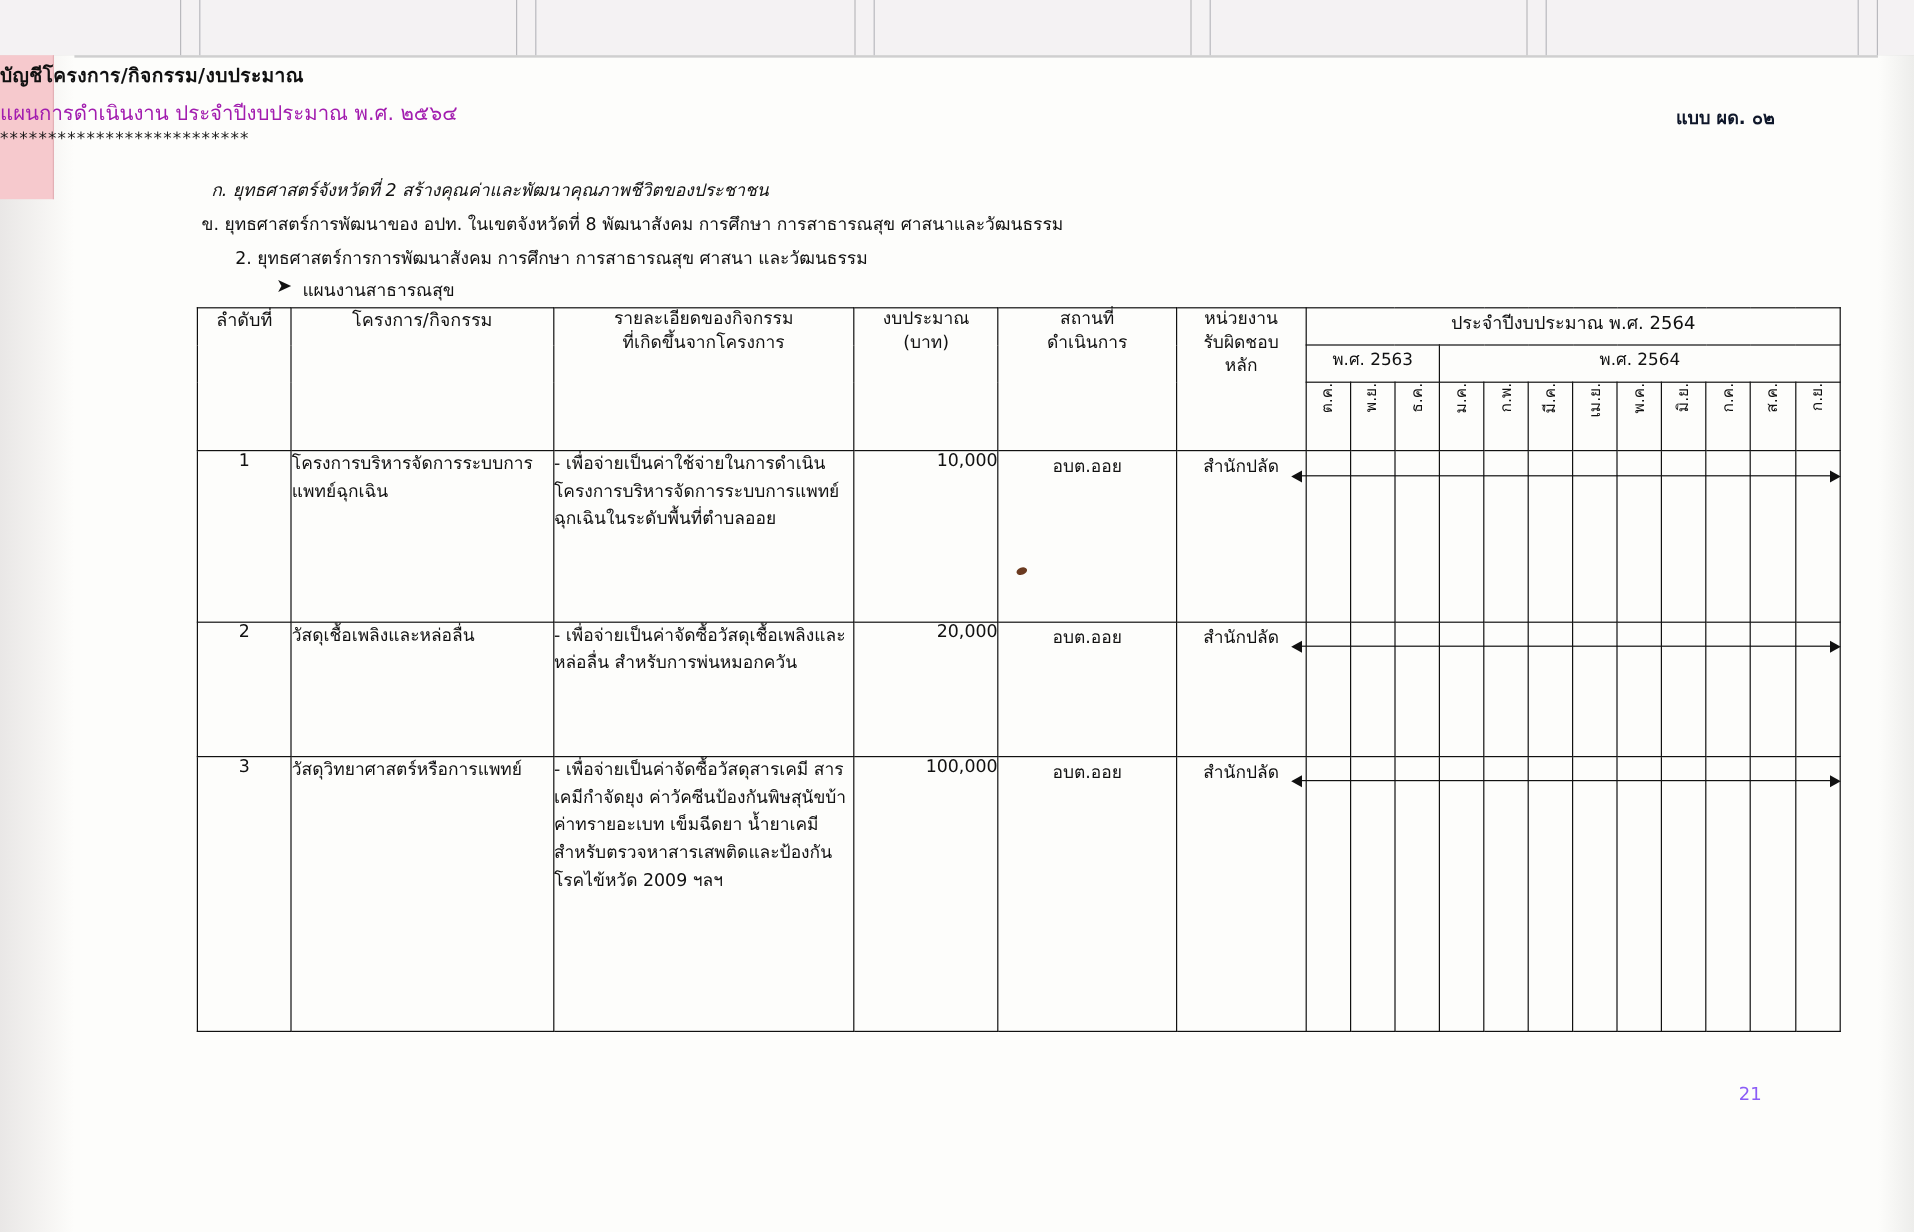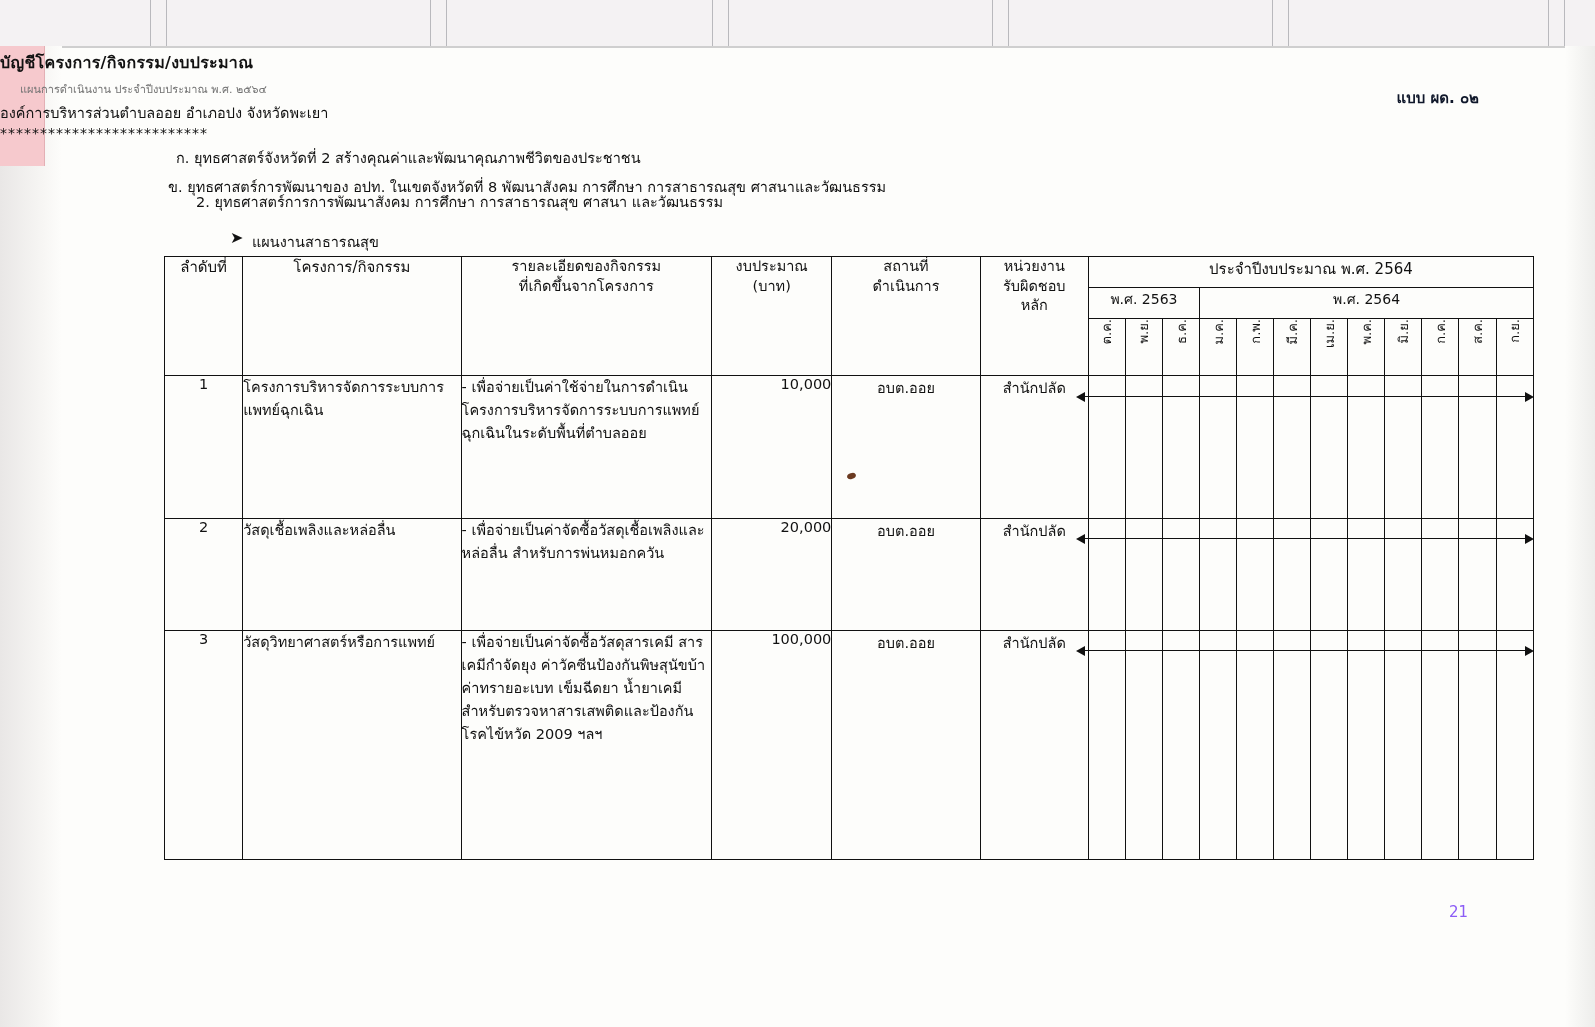--- a/index.html
+++ b/index.html
@@ -27,33 +27,33 @@
     background:linear-gradient(90deg,#e9e7e6 0%,#f7f6f4 70%,#fdfdfb 100%);
   }
   #scan-right-shadow{
     position:absolute;right:0;top:46px;width:30px;height:981px;
     background:linear-gradient(270deg,#ededeb 0%,#fdfdfb 100%);
   }
 
   
   #doc-header{position:absolute;left:0;top:50px;width:1595px;text-align:left;}
   #doc-title{font-size:16px;font-weight:bold;color:#111;letter-spacing:.3px;}
-  #doc-sub1{font-size:11px;color:#737373;margin-top:5px;padding-left:20px;}
+  #doc-sub1{font-size:17px;color:#a21caf;margin-top:5px;}
   #doc-sub2{font-size:14.5px;color:#111;margin-top:3px;}
   #doc-stars{font-size:14px;color:#111;margin-top:1px;letter-spacing:1px;}
   #form-code{
     position:absolute;right:116px;top:86px;
     font-size:15px;font-weight:bold;color:#0f172a;
   }
 
   
   .strat{position:absolute;font-size:14.5px;color:#111;white-space:nowrap;}
-  #strat-a{left:176px;top:146px;}
+  #strat-a{left:176px;top:146px;font-style:italic;}
   #strat-b{left:168px;top:175px;}
-  #strat-c{left:196px;top:190px;}
+  #strat-c{left:196px;top:203px;}
   #strat-d{left:252px;top:230px;}
   #arrow-bullet{position:absolute;left:230px;top:228px;font-size:16px;color:#111;}
 
   
   #plan-table{
     position:absolute;left:164px;top:256px;
     width:1370px;height:604px;
     border-collapse:collapse;
     table-layout:fixed;
   }
@@ -134,21 +134,20 @@
   <div class="top-line" style="left:1548px"></div>
   <div class="top-line" style="left:1564px"></div>
 </div>
 <div id="scan-left-shadow"></div>
 <div id="scan-left-pink"></div>
 <div id="scan-right-shadow"></div>
 
 <div id="doc-header">
   <div id="doc-title">บัญชีโครงการ/กิจกรรม/งบประมาณ</div>
   <div id="doc-sub1">แผนการดำเนินงาน  ประจำปีงบประมาณ  พ.ศ. ๒๕๖๔</div>
-  <div id="doc-sub2">องค์การบริหารส่วนตำบลออย  อำเภอปง  จังหวัดพะเยา</div>
   <div id="doc-stars">**************************</div>
 </div>
 <div id="form-code">แบบ ผด. ๐๒</div>
 
 <div class="strat" id="strat-a">ก. ยุทธศาสตร์จังหวัดที่ 2 สร้างคุณค่าและพัฒนาคุณภาพชีวิตของประชาชน</div>
 <div class="strat" id="strat-b">ข. ยุทธศาสตร์การพัฒนาของ อปท. ในเขตจังหวัดที่ 8 พัฒนาสังคม การศึกษา การสาธารณสุข ศาสนาและวัฒนธรรม</div>
 <div class="strat" id="strat-c">2. ยุทธศาสตร์การการพัฒนาสังคม การศึกษา การสาธารณสุข ศาสนา และวัฒนธรรม</div>
 <div id="arrow-bullet">➤</div>
 <div class="strat" id="strat-d">แผนงานสาธารณสุข</div>
 

